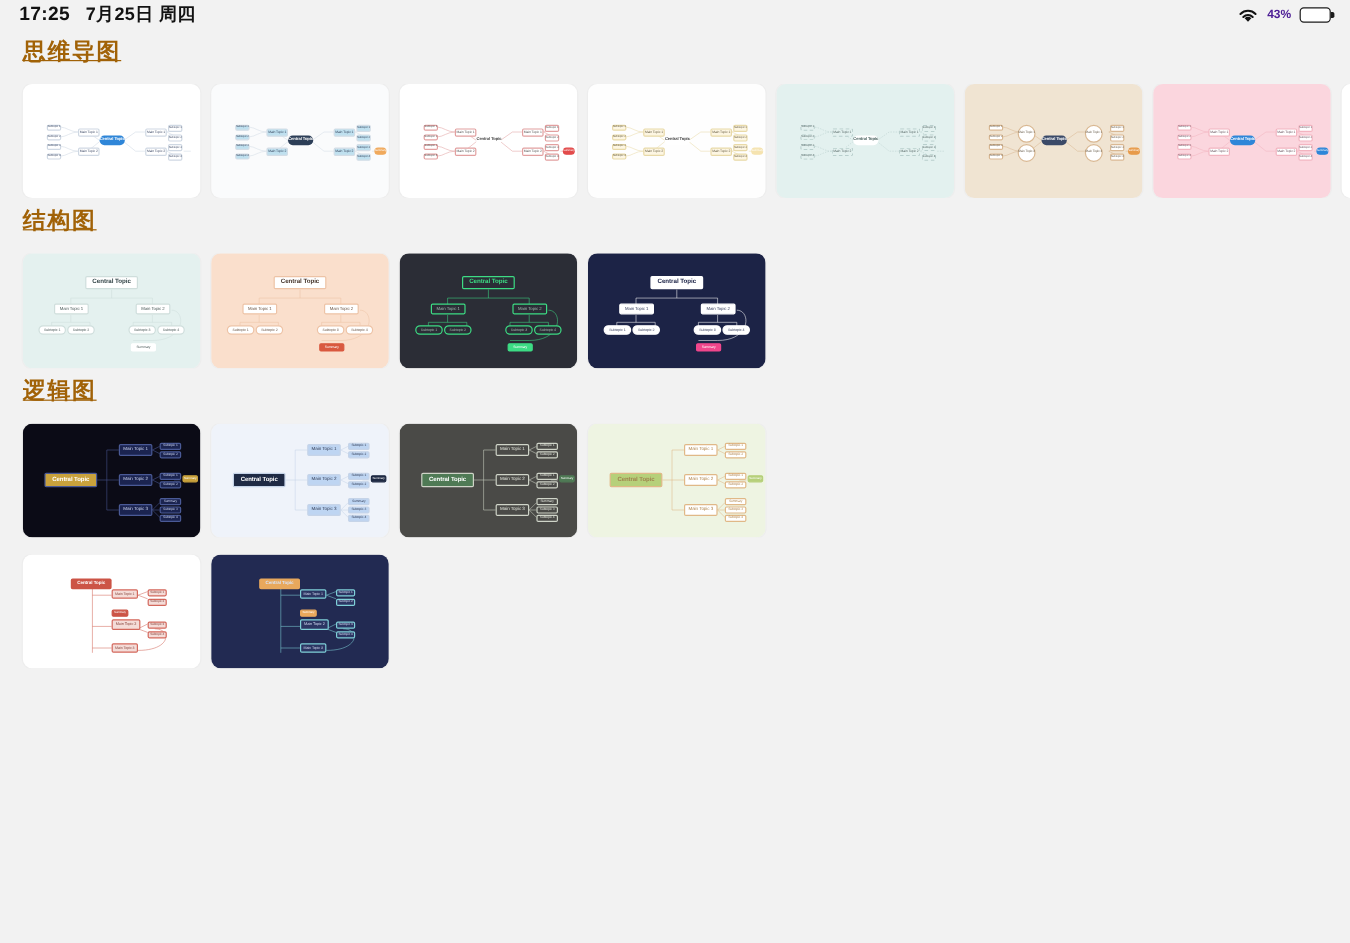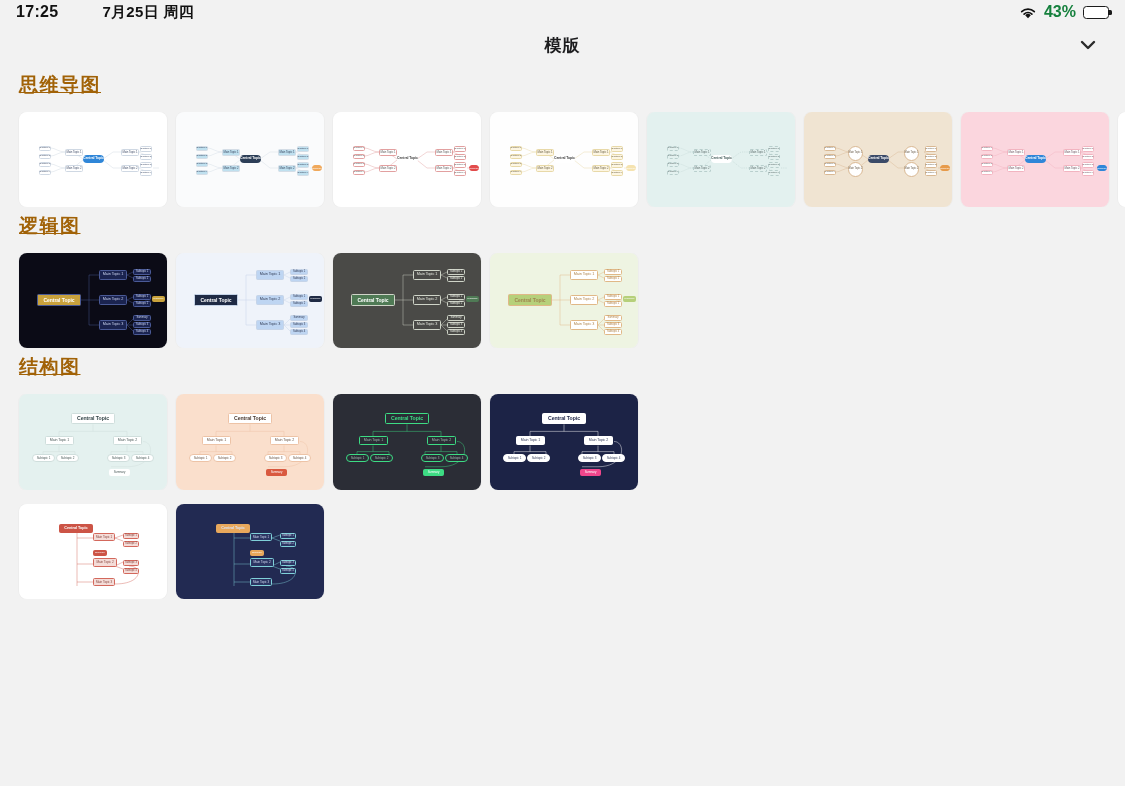--- a/index.html
+++ b/index.html
@@ -11,24 +11,24 @@
   }
   .page { position: relative; width: 1125px; height: 786px; background: #f2f2f2; }
 
   
   .statusbar {
     height: 24px; display: flex; align-items: center;
     padding: 0 16px; justify-content: space-between;
   }
   .status-left { display: flex; align-items: baseline; gap: 13px; }
   .status-time { font-size: 16px; font-weight: 600; color: #121212; letter-spacing: .3px; }
-  .status-date { font-size: 15px; font-weight: 600; color: #121212; letter-spacing: .3px; margin-left: 31px; }
+  .status-date { font-size: 15px; font-weight: 600; color: #121212; letter-spacing: .3px; }
   .status-right { display: flex; align-items: center; gap: 7px; }
   .wifi-icon { display: block; }
-  .batt-pct { font-size: 16px; font-weight: 600; color: #15803d; }
+  .batt-pct { font-size: 10px; font-weight: 600; color: #4c1d95; }
   .battery {
     width: 26px; height: 13px; border: 1.5px solid #1b1b1b; border-radius: 3.5px;
     position: relative; padding: 1.5px; background: #fff;
   }
   .battery::after {
     content: ""; position: absolute; right: -3.5px; top: 3.5px;
     width: 2.5px; height: 5px; background: #1b1b1b; border-radius: 0 1.5px 1.5px 0;
   }
   .battery-fill { height: 100%; background: #1b1b1b; border-radius: 1.5px; }
 
@@ -84,28 +84,20 @@
           <path d="M5.1 8.1 A5.6 5.6 0 0 1 12.9 8.1" stroke="#121212" stroke-width="1.7" fill="none" stroke-linecap="round"></path>
         </svg>
       </span>
       <span class="batt-pct">43%</span>
       <span class="battery">
         <span class="battery-fill" id="batt-fill" style="width:43%"></span>
       </span>
     </div>
   </div>
 
-  <div class="header">
-    <span class="header-title">模版</span>
-    <span class="header-chevron">
-      <svg width="16" height="10" viewBox="0 0 16 10">
-        <path d="M2 2 L8 8 L14 2" stroke="#2b2b2b" stroke-width="2.4" fill="none" stroke-linecap="round" stroke-linejoin="round"></path>
-      </svg>
-    </span>
-  </div>
 
   <div id="sections-root">
       <div class="section">
         <div class="section-title">思维导图</div>
         <div class="row">
           <div class="card mind">
             <div class="thumb" style="background: rgb(255, 255, 255);">
               <svg class="links" viewBox="0 0 148 95" preserveAspectRatio="none">
                 <path d="M64 47 L54 40 L46 40" stroke="#cfd8e3" fill="none" stroke-width="0.45"></path>
                 <path d="M64 48 L54 56 L46 56" stroke="#cfd8e3" fill="none" stroke-width="0.45"></path>
@@ -348,20 +340,97 @@
                 <path d="M120 40 L126 43" stroke="#dde3ea" fill="none" stroke-width="0.45"></path>
                 <path d="M120 56 L126 53" stroke="#dde3ea" fill="none" stroke-width="0.45"></path>
                 <path d="M120 56 L126 59" stroke="#dde3ea" fill="none" stroke-width="0.45"></path>
                 <path d="M134 56 L140 56" stroke="#dde3ea" fill="none" stroke-width="0.45"></path>
               </svg>
             </div>
           </div>
         </div>
       </div>
       <div class="section">
+        <div class="section-title">结构图</div>
+        <div class="row">
+          <div class="card struct">
+            <div class="thumb" style="background: rgb(228, 241, 239);">
+              <svg class="links" viewBox="0 0 148 95" preserveAspectRatio="none">
+                <path d="M74 30 L74 37 M40 37 L108 37 M40 37 L40 43 M108 37 L108 43" stroke="#cfdedc" fill="none" stroke-width="0.45"></path>
+                <path d="M40 51 L40 57 M24 57 L56 57 M24 57 L24 61 M56 57 L56 61" stroke="#cfdedc" fill="none" stroke-width="0.45"></path>
+                <path d="M108 51 L108 57 M92 57 L124 57 M92 57 L92 61 M124 57 L124 61" stroke="#cfdedc" fill="none" stroke-width="0.45"></path>
+                <path d="M124 47 C136 47 136 72 108 72 L92 72" stroke="#cfdedc" fill="none" stroke-width="0.45"></path>
+              </svg>
+              <div class="nd" style="left: 52px; top: 19px; width: 44px; height: 11px; background: rgb(255, 255, 255); border: 0.4px solid rgb(207, 222, 220); color: rgb(54, 71, 74); font-size: 5.2px; font-weight: 700;">Central Topic</div>
+              <div class="nd" style="left: 26px; top: 42px; width: 29px; height: 9px; background: rgb(255, 255, 255); border: 0.4px solid rgb(207, 222, 220); color: rgb(77, 92, 91); font-size: 3.6px;">Main Topic 1</div>
+              <div class="nd" style="left: 94px; top: 42px; width: 29px; height: 9px; background: rgb(255, 255, 255); border: 0.4px solid rgb(207, 222, 220); color: rgb(77, 92, 91); font-size: 3.6px;">Main Topic 2</div>
+              <div class="nd pill" style="left: 13px; top: 60px; width: 23px; height: 8px; background: rgb(255, 255, 255); border: 0.4px solid rgb(207, 222, 220); color: rgb(77, 92, 91); font-size: 3px;">Subtopic 1</div>
+              <div class="nd pill" style="left: 37px; top: 60px; width: 23px; height: 8px; background: rgb(255, 255, 255); border: 0.4px solid rgb(207, 222, 220); color: rgb(77, 92, 91); font-size: 3px;">Subtopic 2</div>
+              <div class="nd pill" style="left: 88px; top: 60px; width: 23px; height: 8px; background: rgb(255, 255, 255); border: 0.4px solid rgb(207, 222, 220); color: rgb(77, 92, 91); font-size: 3px;">Subtopic 3</div>
+              <div class="nd pill" style="left: 112px; top: 60px; width: 23px; height: 8px; background: rgb(255, 255, 255); border: 0.4px solid rgb(207, 222, 220); color: rgb(77, 92, 91); font-size: 3px;">Subtopic 4</div>
+              <div class="nd" style="left: 90px; top: 75px; width: 21px; height: 7px; background: rgb(255, 255, 255); border: 0.4px solid rgb(255, 255, 255); color: rgb(77, 92, 91); font-size: 2.8px;">Summary</div>
+            </div>
+          </div>
+          <div class="card struct">
+            <div class="thumb" style="background: rgb(250, 223, 204);">
+              <svg class="links" viewBox="0 0 148 95" preserveAspectRatio="none">
+                <path d="M74 30 L74 37 M40 37 L108 37 M40 37 L40 43 M108 37 L108 43" stroke="#edc3a6" fill="none" stroke-width="0.45"></path>
+                <path d="M40 51 L40 57 M24 57 L56 57 M24 57 L24 61 M56 57 L56 61" stroke="#edc3a6" fill="none" stroke-width="0.45"></path>
+                <path d="M108 51 L108 57 M92 57 L124 57 M92 57 L92 61 M124 57 L124 61" stroke="#edc3a6" fill="none" stroke-width="0.45"></path>
+                <path d="M124 47 C136 47 136 72 108 72 L92 72" stroke="#edc3a6" fill="none" stroke-width="0.45"></path>
+              </svg>
+              <div class="nd" style="left: 52px; top: 19px; width: 44px; height: 11px; background: rgb(255, 255, 255); border: 0.4px solid rgb(237, 195, 166); color: rgb(74, 58, 48); font-size: 5.2px; font-weight: 700;">Central Topic</div>
+              <div class="nd" style="left: 26px; top: 42px; width: 29px; height: 9px; background: rgb(255, 255, 255); border: 0.4px solid rgb(237, 195, 166); color: rgb(107, 87, 72); font-size: 3.6px;">Main Topic 1</div>
+              <div class="nd" style="left: 94px; top: 42px; width: 29px; height: 9px; background: rgb(255, 255, 255); border: 0.4px solid rgb(237, 195, 166); color: rgb(107, 87, 72); font-size: 3.6px;">Main Topic 2</div>
+              <div class="nd pill" style="left: 13px; top: 60px; width: 23px; height: 8px; background: rgb(255, 255, 255); border: 0.4px solid rgb(237, 195, 166); color: rgb(107, 87, 72); font-size: 3px;">Subtopic 1</div>
+              <div class="nd pill" style="left: 37px; top: 60px; width: 23px; height: 8px; background: rgb(255, 255, 255); border: 0.4px solid rgb(237, 195, 166); color: rgb(107, 87, 72); font-size: 3px;">Subtopic 2</div>
+              <div class="nd pill" style="left: 88px; top: 60px; width: 23px; height: 8px; background: rgb(255, 255, 255); border: 0.4px solid rgb(237, 195, 166); color: rgb(107, 87, 72); font-size: 3px;">Subtopic 3</div>
+              <div class="nd pill" style="left: 112px; top: 60px; width: 23px; height: 8px; background: rgb(255, 255, 255); border: 0.4px solid rgb(237, 195, 166); color: rgb(107, 87, 72); font-size: 3px;">Subtopic 4</div>
+              <div class="nd" style="left: 90px; top: 75px; width: 21px; height: 7px; background: rgb(217, 89, 63); border: 0.4px solid rgb(217, 89, 63); color: rgb(255, 255, 255); font-size: 2.8px;">Summary</div>
+            </div>
+          </div>
+          <div class="card struct">
+            <div class="thumb" style="background: rgb(43, 45, 54);">
+              <svg class="links" viewBox="0 0 148 95" preserveAspectRatio="none">
+                <path d="M74 30 L74 37 M40 37 L108 37 M40 37 L40 43 M108 37 L108 43" stroke="#3ddc84" fill="none" stroke-width="0.45"></path>
+                <path d="M40 51 L40 57 M24 57 L56 57 M24 57 L24 61 M56 57 L56 61" stroke="#3ddc84" fill="none" stroke-width="0.45"></path>
+                <path d="M108 51 L108 57 M92 57 L124 57 M92 57 L92 61 M124 57 L124 61" stroke="#3ddc84" fill="none" stroke-width="0.45"></path>
+                <path d="M124 47 C136 47 136 72 108 72 L92 72" stroke="#3ddc84" fill="none" stroke-width="0.45"></path>
+              </svg>
+              <div class="nd" style="left: 52px; top: 19px; width: 44px; height: 11px; background: rgb(43, 45, 54); border: 0.4px solid rgb(61, 220, 132); color: rgb(61, 220, 132); font-size: 5.2px; font-weight: 700;">Central Topic</div>
+              <div class="nd" style="left: 26px; top: 42px; width: 29px; height: 9px; background: rgb(43, 45, 54); border: 0.4px solid rgb(61, 220, 132); color: rgb(159, 183, 173); font-size: 3.6px;">Main Topic 1</div>
+              <div class="nd" style="left: 94px; top: 42px; width: 29px; height: 9px; background: rgb(43, 45, 54); border: 0.4px solid rgb(61, 220, 132); color: rgb(159, 183, 173); font-size: 3.6px;">Main Topic 2</div>
+              <div class="nd pill" style="left: 13px; top: 60px; width: 23px; height: 8px; background: rgb(43, 45, 54); border: 0.4px solid rgb(61, 220, 132); color: rgb(159, 183, 173); font-size: 3px;">Subtopic 1</div>
+              <div class="nd pill" style="left: 37px; top: 60px; width: 23px; height: 8px; background: rgb(43, 45, 54); border: 0.4px solid rgb(61, 220, 132); color: rgb(159, 183, 173); font-size: 3px;">Subtopic 2</div>
+              <div class="nd pill" style="left: 88px; top: 60px; width: 23px; height: 8px; background: rgb(43, 45, 54); border: 0.4px solid rgb(61, 220, 132); color: rgb(159, 183, 173); font-size: 3px;">Subtopic 3</div>
+              <div class="nd pill" style="left: 112px; top: 60px; width: 23px; height: 8px; background: rgb(43, 45, 54); border: 0.4px solid rgb(61, 220, 132); color: rgb(159, 183, 173); font-size: 3px;">Subtopic 4</div>
+              <div class="nd" style="left: 90px; top: 75px; width: 21px; height: 7px; background: rgb(61, 220, 132); border: 0.4px solid rgb(61, 220, 132); color: rgb(255, 255, 255); font-size: 2.8px;">Summary</div>
+            </div>
+          </div>
+          <div class="card struct">
+            <div class="thumb" style="background: rgb(28, 35, 70);">
+              <svg class="links" viewBox="0 0 148 95" preserveAspectRatio="none">
+                <path d="M74 30 L74 37 M40 37 L108 37 M40 37 L40 43 M108 37 L108 43" stroke="#ffffff" fill="none" stroke-width="0.45"></path>
+                <path d="M40 51 L40 57 M24 57 L56 57 M24 57 L24 61 M56 57 L56 61" stroke="#ffffff" fill="none" stroke-width="0.45"></path>
+                <path d="M108 51 L108 57 M92 57 L124 57 M92 57 L92 61 M124 57 L124 61" stroke="#ffffff" fill="none" stroke-width="0.45"></path>
+                <path d="M124 47 C136 47 136 72 108 72 L92 72" stroke="#ffffff" fill="none" stroke-width="0.45"></path>
+              </svg>
+              <div class="nd" style="left: 52px; top: 19px; width: 44px; height: 11px; background: rgb(255, 255, 255); border: 0.4px solid rgb(255, 255, 255); color: rgb(28, 35, 70); font-size: 5.2px; font-weight: 700;">Central Topic</div>
+              <div class="nd" style="left: 26px; top: 42px; width: 29px; height: 9px; background: rgb(255, 255, 255); border: 0.4px solid rgb(255, 255, 255); color: rgb(58, 66, 96); font-size: 3.6px;">Main Topic 1</div>
+              <div class="nd" style="left: 94px; top: 42px; width: 29px; height: 9px; background: rgb(255, 255, 255); border: 0.4px solid rgb(255, 255, 255); color: rgb(58, 66, 96); font-size: 3.6px;">Main Topic 2</div>
+              <div class="nd pill" style="left: 13px; top: 60px; width: 23px; height: 8px; background: rgb(255, 255, 255); border: 0.4px solid rgb(255, 255, 255); color: rgb(58, 66, 96); font-size: 3px;">Subtopic 1</div>
+              <div class="nd pill" style="left: 37px; top: 60px; width: 23px; height: 8px; background: rgb(255, 255, 255); border: 0.4px solid rgb(255, 255, 255); color: rgb(58, 66, 96); font-size: 3px;">Subtopic 2</div>
+              <div class="nd pill" style="left: 88px; top: 60px; width: 23px; height: 8px; background: rgb(255, 255, 255); border: 0.4px solid rgb(255, 255, 255); color: rgb(58, 66, 96); font-size: 3px;">Subtopic 3</div>
+              <div class="nd pill" style="left: 112px; top: 60px; width: 23px; height: 8px; background: rgb(255, 255, 255); border: 0.4px solid rgb(255, 255, 255); color: rgb(58, 66, 96); font-size: 3px;">Subtopic 4</div>
+              <div class="nd" style="left: 90px; top: 75px; width: 21px; height: 7px; background: rgb(240, 70, 140); border: 0.4px solid rgb(240, 70, 140); color: rgb(255, 255, 255); font-size: 2.8px;">Summary</div>
+            </div>
+          </div>
+        </div>
+      </div>
+      <div class="section">
         <div class="section-title">逻辑图</div>
         <div class="row">
           <div class="card logic">
             <div class="thumb" style="background: rgb(11, 11, 22);">
               <svg class="links" viewBox="0 0 148 95" preserveAspectRatio="none">
                 <path d="M62 47 L70 47 M70 22 L70 72 M70 22 L80 22 M70 47 L80 47 M70 72 L80 72" stroke="#4a5a96" fill="none" stroke-width="0.45"></path>
                 <path d="M108 22 L114 19 M108 22 L114 25" stroke="#4a5a96" fill="none" stroke-width="0.45"></path>
                 <path d="M108 47 L114 44 M108 47 L114 50" stroke="#4a5a96" fill="none" stroke-width="0.45"></path>
                 <path d="M108 72 L114 66 M108 72 L114 72 M108 72 L114 78" stroke="#4a5a96" fill="none" stroke-width="0.45"></path>
                 <path d="M126 47 L132 47" stroke="#4a5a96" fill="none" stroke-width="0.45"></path>
@@ -445,97 +514,20 @@
               <div class="nd" style="left: 114px; top: 48px; width: 18px; height: 6px; background: rgb(255, 255, 255); border: 0.4px solid rgb(224, 184, 135); color: rgb(176, 134, 78); font-size: 2.7px;">Subtopic 2</div>
               <div class="nd" style="left: 114px; top: 62px; width: 18px; height: 6px; background: rgb(255, 255, 255); border: 0.4px solid rgb(224, 184, 135); color: rgb(176, 134, 78); font-size: 2.7px;">Summary</div>
               <div class="nd" style="left: 114px; top: 69px; width: 18px; height: 6px; background: rgb(255, 255, 255); border: 0.4px solid rgb(224, 184, 135); color: rgb(176, 134, 78); font-size: 2.7px;">Subtopic 3</div>
               <div class="nd" style="left: 114px; top: 76px; width: 18px; height: 6px; background: rgb(255, 255, 255); border: 0.4px solid rgb(224, 184, 135); color: rgb(176, 134, 78); font-size: 2.7px;">Subtopic 4</div>
               <div class="nd" style="left: 133px; top: 43px; width: 13px; height: 6px; background: rgb(182, 208, 122); border: 0.4px solid rgb(182, 208, 122); color: rgb(255, 255, 255); font-size: 2.5px;">Summary</div>
             </div>
           </div>
         </div>
       </div>
       <div class="section">
-        <div class="section-title">结构图</div>
-        <div class="row">
-          <div class="card struct">
-            <div class="thumb" style="background: rgb(228, 241, 239);">
-              <svg class="links" viewBox="0 0 148 95" preserveAspectRatio="none">
-                <path d="M74 30 L74 37 M40 37 L108 37 M40 37 L40 43 M108 37 L108 43" stroke="#cfdedc" fill="none" stroke-width="0.45"></path>
-                <path d="M40 51 L40 57 M24 57 L56 57 M24 57 L24 61 M56 57 L56 61" stroke="#cfdedc" fill="none" stroke-width="0.45"></path>
-                <path d="M108 51 L108 57 M92 57 L124 57 M92 57 L92 61 M124 57 L124 61" stroke="#cfdedc" fill="none" stroke-width="0.45"></path>
-                <path d="M124 47 C136 47 136 72 108 72 L92 72" stroke="#cfdedc" fill="none" stroke-width="0.45"></path>
-              </svg>
-              <div class="nd" style="left: 52px; top: 19px; width: 44px; height: 11px; background: rgb(255, 255, 255); border: 0.4px solid rgb(207, 222, 220); color: rgb(54, 71, 74); font-size: 5.2px; font-weight: 700;">Central Topic</div>
-              <div class="nd" style="left: 26px; top: 42px; width: 29px; height: 9px; background: rgb(255, 255, 255); border: 0.4px solid rgb(207, 222, 220); color: rgb(77, 92, 91); font-size: 3.6px;">Main Topic 1</div>
-              <div class="nd" style="left: 94px; top: 42px; width: 29px; height: 9px; background: rgb(255, 255, 255); border: 0.4px solid rgb(207, 222, 220); color: rgb(77, 92, 91); font-size: 3.6px;">Main Topic 2</div>
-              <div class="nd pill" style="left: 13px; top: 60px; width: 23px; height: 8px; background: rgb(255, 255, 255); border: 0.4px solid rgb(207, 222, 220); color: rgb(77, 92, 91); font-size: 3px;">Subtopic 1</div>
-              <div class="nd pill" style="left: 37px; top: 60px; width: 23px; height: 8px; background: rgb(255, 255, 255); border: 0.4px solid rgb(207, 222, 220); color: rgb(77, 92, 91); font-size: 3px;">Subtopic 2</div>
-              <div class="nd pill" style="left: 88px; top: 60px; width: 23px; height: 8px; background: rgb(255, 255, 255); border: 0.4px solid rgb(207, 222, 220); color: rgb(77, 92, 91); font-size: 3px;">Subtopic 3</div>
-              <div class="nd pill" style="left: 112px; top: 60px; width: 23px; height: 8px; background: rgb(255, 255, 255); border: 0.4px solid rgb(207, 222, 220); color: rgb(77, 92, 91); font-size: 3px;">Subtopic 4</div>
-              <div class="nd" style="left: 90px; top: 75px; width: 21px; height: 7px; background: rgb(255, 255, 255); border: 0.4px solid rgb(255, 255, 255); color: rgb(77, 92, 91); font-size: 2.8px;">Summary</div>
-            </div>
-          </div>
-          <div class="card struct">
-            <div class="thumb" style="background: rgb(250, 223, 204);">
-              <svg class="links" viewBox="0 0 148 95" preserveAspectRatio="none">
-                <path d="M74 30 L74 37 M40 37 L108 37 M40 37 L40 43 M108 37 L108 43" stroke="#edc3a6" fill="none" stroke-width="0.45"></path>
-                <path d="M40 51 L40 57 M24 57 L56 57 M24 57 L24 61 M56 57 L56 61" stroke="#edc3a6" fill="none" stroke-width="0.45"></path>
-                <path d="M108 51 L108 57 M92 57 L124 57 M92 57 L92 61 M124 57 L124 61" stroke="#edc3a6" fill="none" stroke-width="0.45"></path>
-                <path d="M124 47 C136 47 136 72 108 72 L92 72" stroke="#edc3a6" fill="none" stroke-width="0.45"></path>
-              </svg>
-              <div class="nd" style="left: 52px; top: 19px; width: 44px; height: 11px; background: rgb(255, 255, 255); border: 0.4px solid rgb(237, 195, 166); color: rgb(74, 58, 48); font-size: 5.2px; font-weight: 700;">Central Topic</div>
-              <div class="nd" style="left: 26px; top: 42px; width: 29px; height: 9px; background: rgb(255, 255, 255); border: 0.4px solid rgb(237, 195, 166); color: rgb(107, 87, 72); font-size: 3.6px;">Main Topic 1</div>
-              <div class="nd" style="left: 94px; top: 42px; width: 29px; height: 9px; background: rgb(255, 255, 255); border: 0.4px solid rgb(237, 195, 166); color: rgb(107, 87, 72); font-size: 3.6px;">Main Topic 2</div>
-              <div class="nd pill" style="left: 13px; top: 60px; width: 23px; height: 8px; background: rgb(255, 255, 255); border: 0.4px solid rgb(237, 195, 166); color: rgb(107, 87, 72); font-size: 3px;">Subtopic 1</div>
-              <div class="nd pill" style="left: 37px; top: 60px; width: 23px; height: 8px; background: rgb(255, 255, 255); border: 0.4px solid rgb(237, 195, 166); color: rgb(107, 87, 72); font-size: 3px;">Subtopic 2</div>
-              <div class="nd pill" style="left: 88px; top: 60px; width: 23px; height: 8px; background: rgb(255, 255, 255); border: 0.4px solid rgb(237, 195, 166); color: rgb(107, 87, 72); font-size: 3px;">Subtopic 3</div>
-              <div class="nd pill" style="left: 112px; top: 60px; width: 23px; height: 8px; background: rgb(255, 255, 255); border: 0.4px solid rgb(237, 195, 166); color: rgb(107, 87, 72); font-size: 3px;">Subtopic 4</div>
-              <div class="nd" style="left: 90px; top: 75px; width: 21px; height: 7px; background: rgb(217, 89, 63); border: 0.4px solid rgb(217, 89, 63); color: rgb(255, 255, 255); font-size: 2.8px;">Summary</div>
-            </div>
-          </div>
-          <div class="card struct">
-            <div class="thumb" style="background: rgb(43, 45, 54);">
-              <svg class="links" viewBox="0 0 148 95" preserveAspectRatio="none">
-                <path d="M74 30 L74 37 M40 37 L108 37 M40 37 L40 43 M108 37 L108 43" stroke="#3ddc84" fill="none" stroke-width="0.45"></path>
-                <path d="M40 51 L40 57 M24 57 L56 57 M24 57 L24 61 M56 57 L56 61" stroke="#3ddc84" fill="none" stroke-width="0.45"></path>
-                <path d="M108 51 L108 57 M92 57 L124 57 M92 57 L92 61 M124 57 L124 61" stroke="#3ddc84" fill="none" stroke-width="0.45"></path>
-                <path d="M124 47 C136 47 136 72 108 72 L92 72" stroke="#3ddc84" fill="none" stroke-width="0.45"></path>
-              </svg>
-              <div class="nd" style="left: 52px; top: 19px; width: 44px; height: 11px; background: rgb(43, 45, 54); border: 0.4px solid rgb(61, 220, 132); color: rgb(61, 220, 132); font-size: 5.2px; font-weight: 700;">Central Topic</div>
-              <div class="nd" style="left: 26px; top: 42px; width: 29px; height: 9px; background: rgb(43, 45, 54); border: 0.4px solid rgb(61, 220, 132); color: rgb(159, 183, 173); font-size: 3.6px;">Main Topic 1</div>
-              <div class="nd" style="left: 94px; top: 42px; width: 29px; height: 9px; background: rgb(43, 45, 54); border: 0.4px solid rgb(61, 220, 132); color: rgb(159, 183, 173); font-size: 3.6px;">Main Topic 2</div>
-              <div class="nd pill" style="left: 13px; top: 60px; width: 23px; height: 8px; background: rgb(43, 45, 54); border: 0.4px solid rgb(61, 220, 132); color: rgb(159, 183, 173); font-size: 3px;">Subtopic 1</div>
-              <div class="nd pill" style="left: 37px; top: 60px; width: 23px; height: 8px; background: rgb(43, 45, 54); border: 0.4px solid rgb(61, 220, 132); color: rgb(159, 183, 173); font-size: 3px;">Subtopic 2</div>
-              <div class="nd pill" style="left: 88px; top: 60px; width: 23px; height: 8px; background: rgb(43, 45, 54); border: 0.4px solid rgb(61, 220, 132); color: rgb(159, 183, 173); font-size: 3px;">Subtopic 3</div>
-              <div class="nd pill" style="left: 112px; top: 60px; width: 23px; height: 8px; background: rgb(43, 45, 54); border: 0.4px solid rgb(61, 220, 132); color: rgb(159, 183, 173); font-size: 3px;">Subtopic 4</div>
-              <div class="nd" style="left: 90px; top: 75px; width: 21px; height: 7px; background: rgb(61, 220, 132); border: 0.4px solid rgb(61, 220, 132); color: rgb(255, 255, 255); font-size: 2.8px;">Summary</div>
-            </div>
-          </div>
-          <div class="card struct">
-            <div class="thumb" style="background: rgb(28, 35, 70);">
-              <svg class="links" viewBox="0 0 148 95" preserveAspectRatio="none">
-                <path d="M74 30 L74 37 M40 37 L108 37 M40 37 L40 43 M108 37 L108 43" stroke="#ffffff" fill="none" stroke-width="0.45"></path>
-                <path d="M40 51 L40 57 M24 57 L56 57 M24 57 L24 61 M56 57 L56 61" stroke="#ffffff" fill="none" stroke-width="0.45"></path>
-                <path d="M108 51 L108 57 M92 57 L124 57 M92 57 L92 61 M124 57 L124 61" stroke="#ffffff" fill="none" stroke-width="0.45"></path>
-                <path d="M124 47 C136 47 136 72 108 72 L92 72" stroke="#ffffff" fill="none" stroke-width="0.45"></path>
-              </svg>
-              <div class="nd" style="left: 52px; top: 19px; width: 44px; height: 11px; background: rgb(255, 255, 255); border: 0.4px solid rgb(255, 255, 255); color: rgb(28, 35, 70); font-size: 5.2px; font-weight: 700;">Central Topic</div>
-              <div class="nd" style="left: 26px; top: 42px; width: 29px; height: 9px; background: rgb(255, 255, 255); border: 0.4px solid rgb(255, 255, 255); color: rgb(58, 66, 96); font-size: 3.6px;">Main Topic 1</div>
-              <div class="nd" style="left: 94px; top: 42px; width: 29px; height: 9px; background: rgb(255, 255, 255); border: 0.4px solid rgb(255, 255, 255); color: rgb(58, 66, 96); font-size: 3.6px;">Main Topic 2</div>
-              <div class="nd pill" style="left: 13px; top: 60px; width: 23px; height: 8px; background: rgb(255, 255, 255); border: 0.4px solid rgb(255, 255, 255); color: rgb(58, 66, 96); font-size: 3px;">Subtopic 1</div>
-              <div class="nd pill" style="left: 37px; top: 60px; width: 23px; height: 8px; background: rgb(255, 255, 255); border: 0.4px solid rgb(255, 255, 255); color: rgb(58, 66, 96); font-size: 3px;">Subtopic 2</div>
-              <div class="nd pill" style="left: 88px; top: 60px; width: 23px; height: 8px; background: rgb(255, 255, 255); border: 0.4px solid rgb(255, 255, 255); color: rgb(58, 66, 96); font-size: 3px;">Subtopic 3</div>
-              <div class="nd pill" style="left: 112px; top: 60px; width: 23px; height: 8px; background: rgb(255, 255, 255); border: 0.4px solid rgb(255, 255, 255); color: rgb(58, 66, 96); font-size: 3px;">Subtopic 4</div>
-              <div class="nd" style="left: 90px; top: 75px; width: 21px; height: 7px; background: rgb(240, 70, 140); border: 0.4px solid rgb(240, 70, 140); color: rgb(255, 255, 255); font-size: 2.8px;">Summary</div>
-            </div>
-          </div>
-        </div>
-      </div>
-      <div class="section">
         <div class="row">
           <div class="card tree">
             <div class="thumb" style="background: rgb(255, 255, 255);">
               <svg class="links" viewBox="0 0 148 95" preserveAspectRatio="none">
                 <path d="M58 26 L58 82" stroke="#d3685c" fill="none" stroke-width="0.45"></path>
                 <path d="M58 34 L74 34 M58 60 L74 60 M58 78 L74 78" stroke="#d3685c" fill="none" stroke-width="0.45"></path>
                 <path d="M96 34 L104 31 M96 34 L104 37" stroke="#d3685c" fill="none" stroke-width="0.45"></path>
                 <path d="M96 62 L104 58 M96 62 L104 65" stroke="#d3685c" fill="none" stroke-width="0.45"></path>
                 <path d="M110 62 C124 62 124 80 96 80" stroke="#d3685c" fill="none" stroke-width="0.45"></path>
               </svg>

